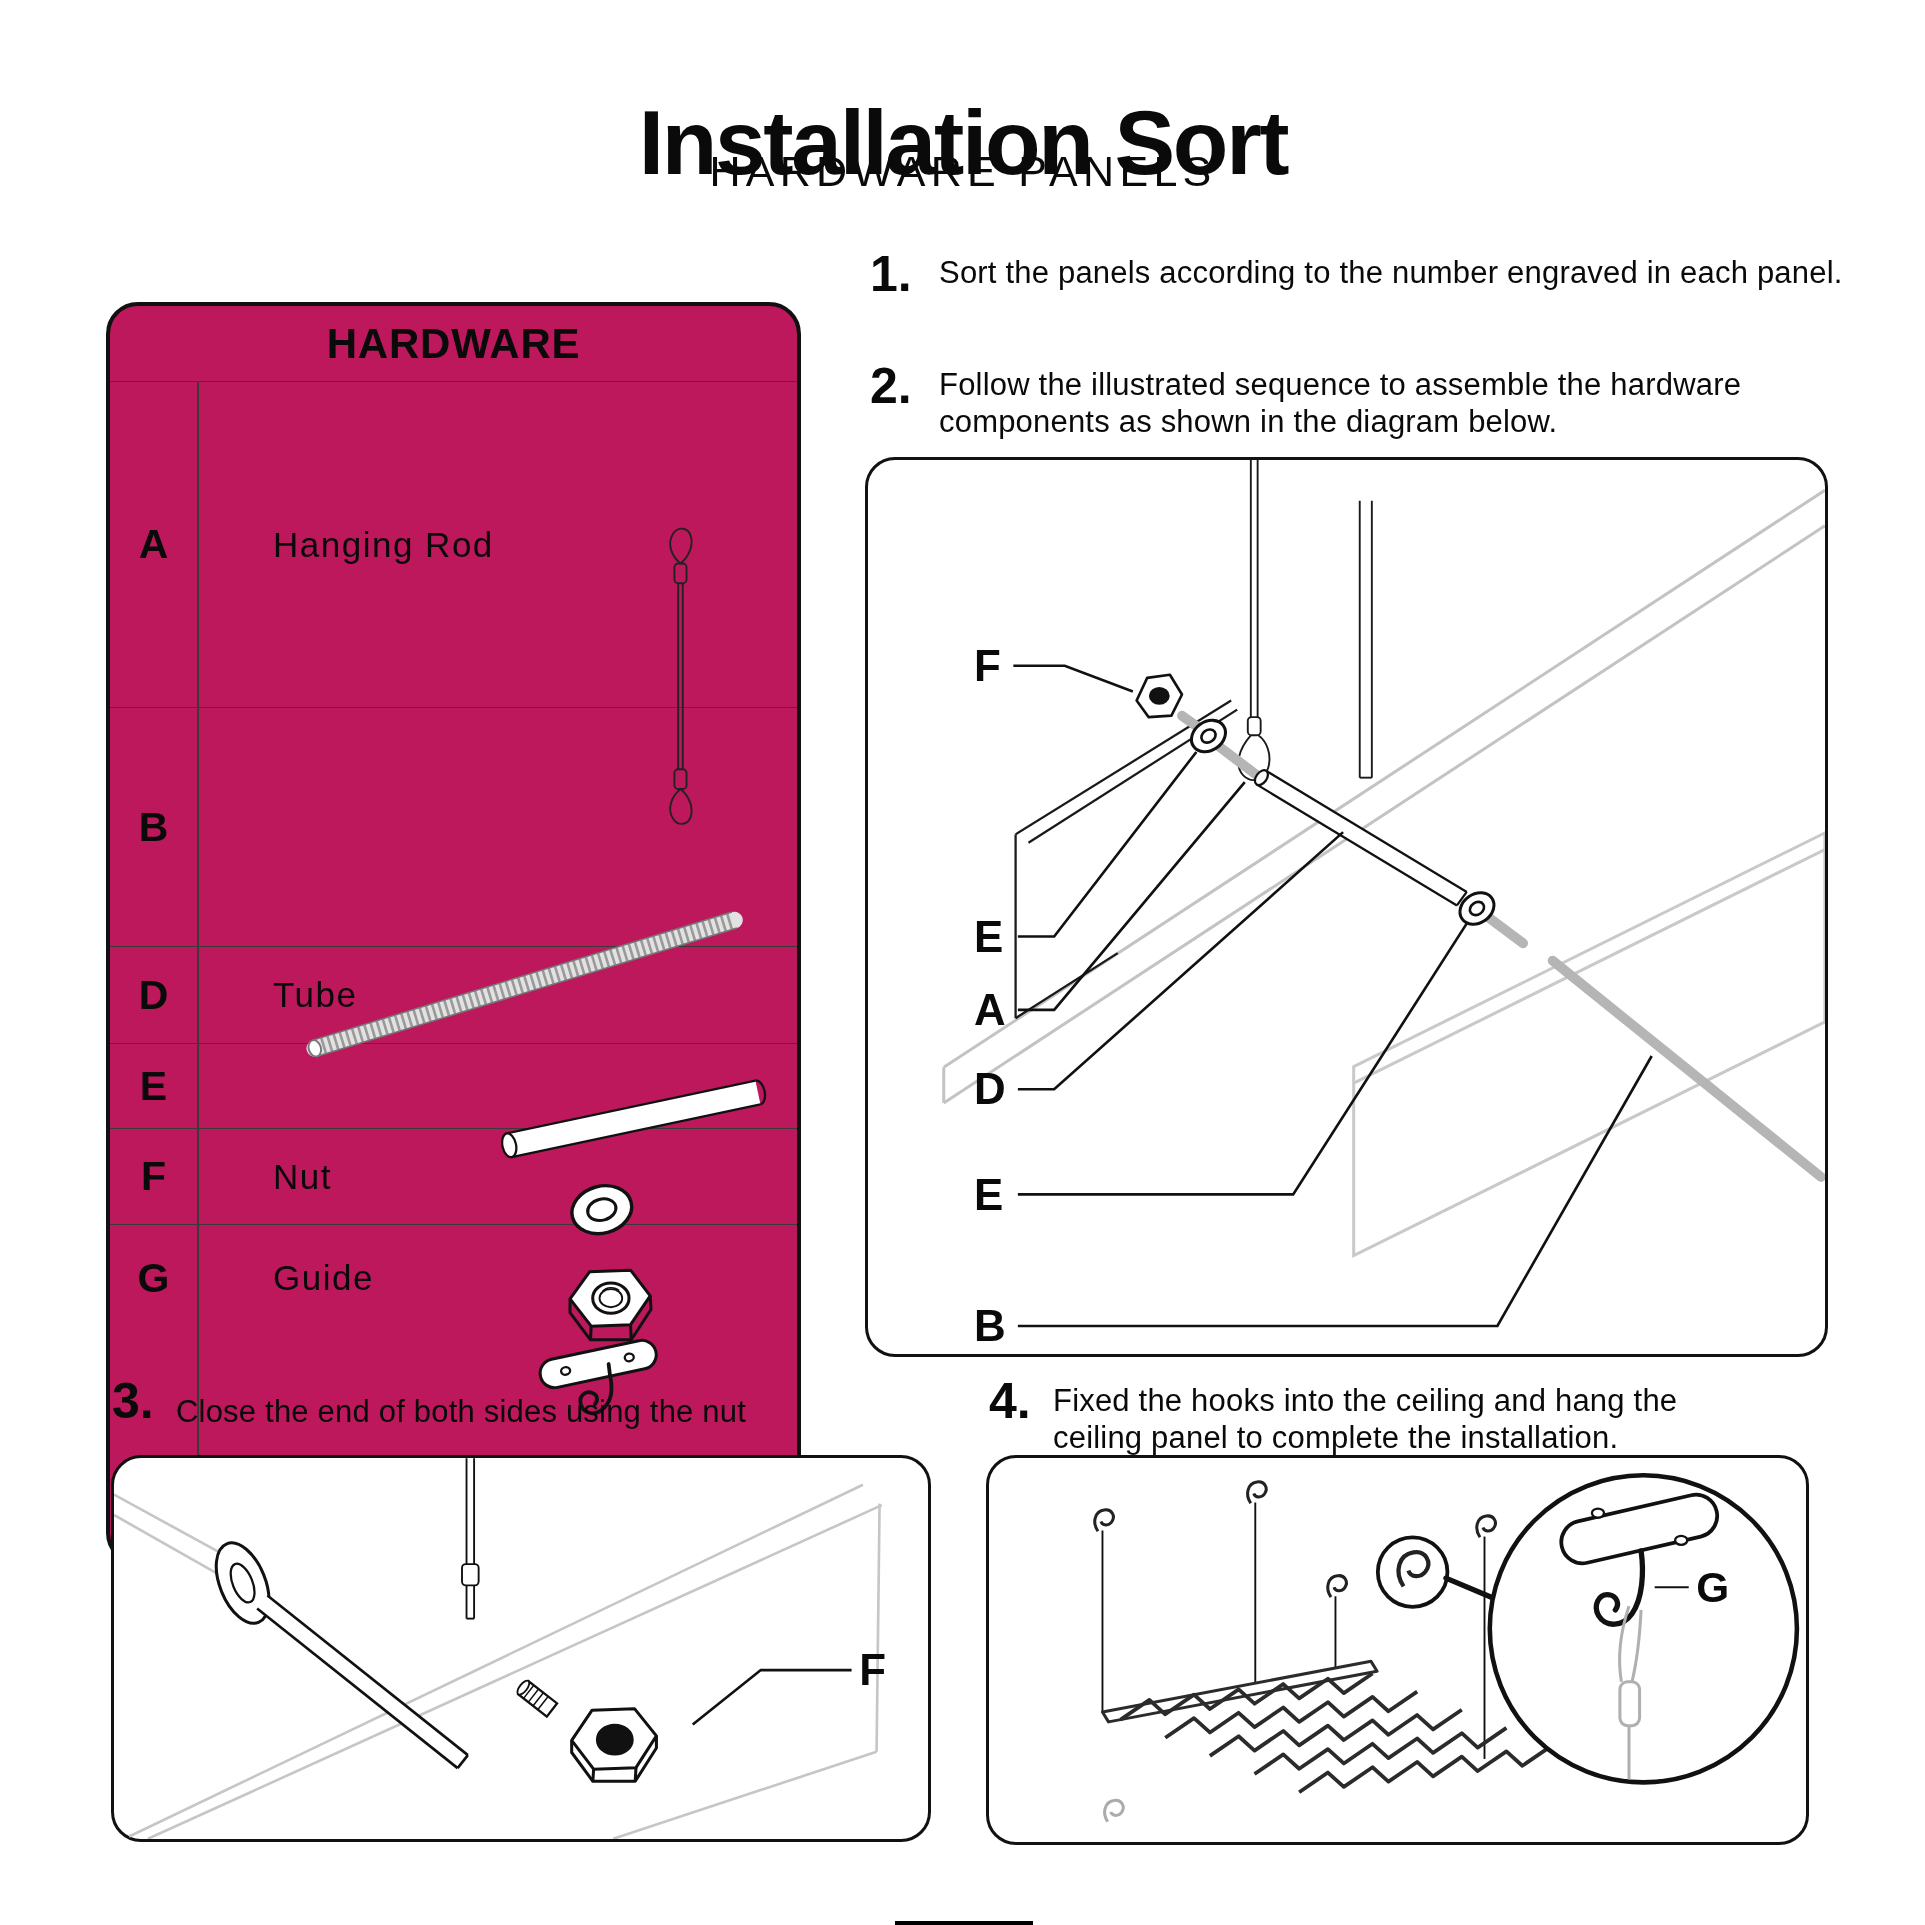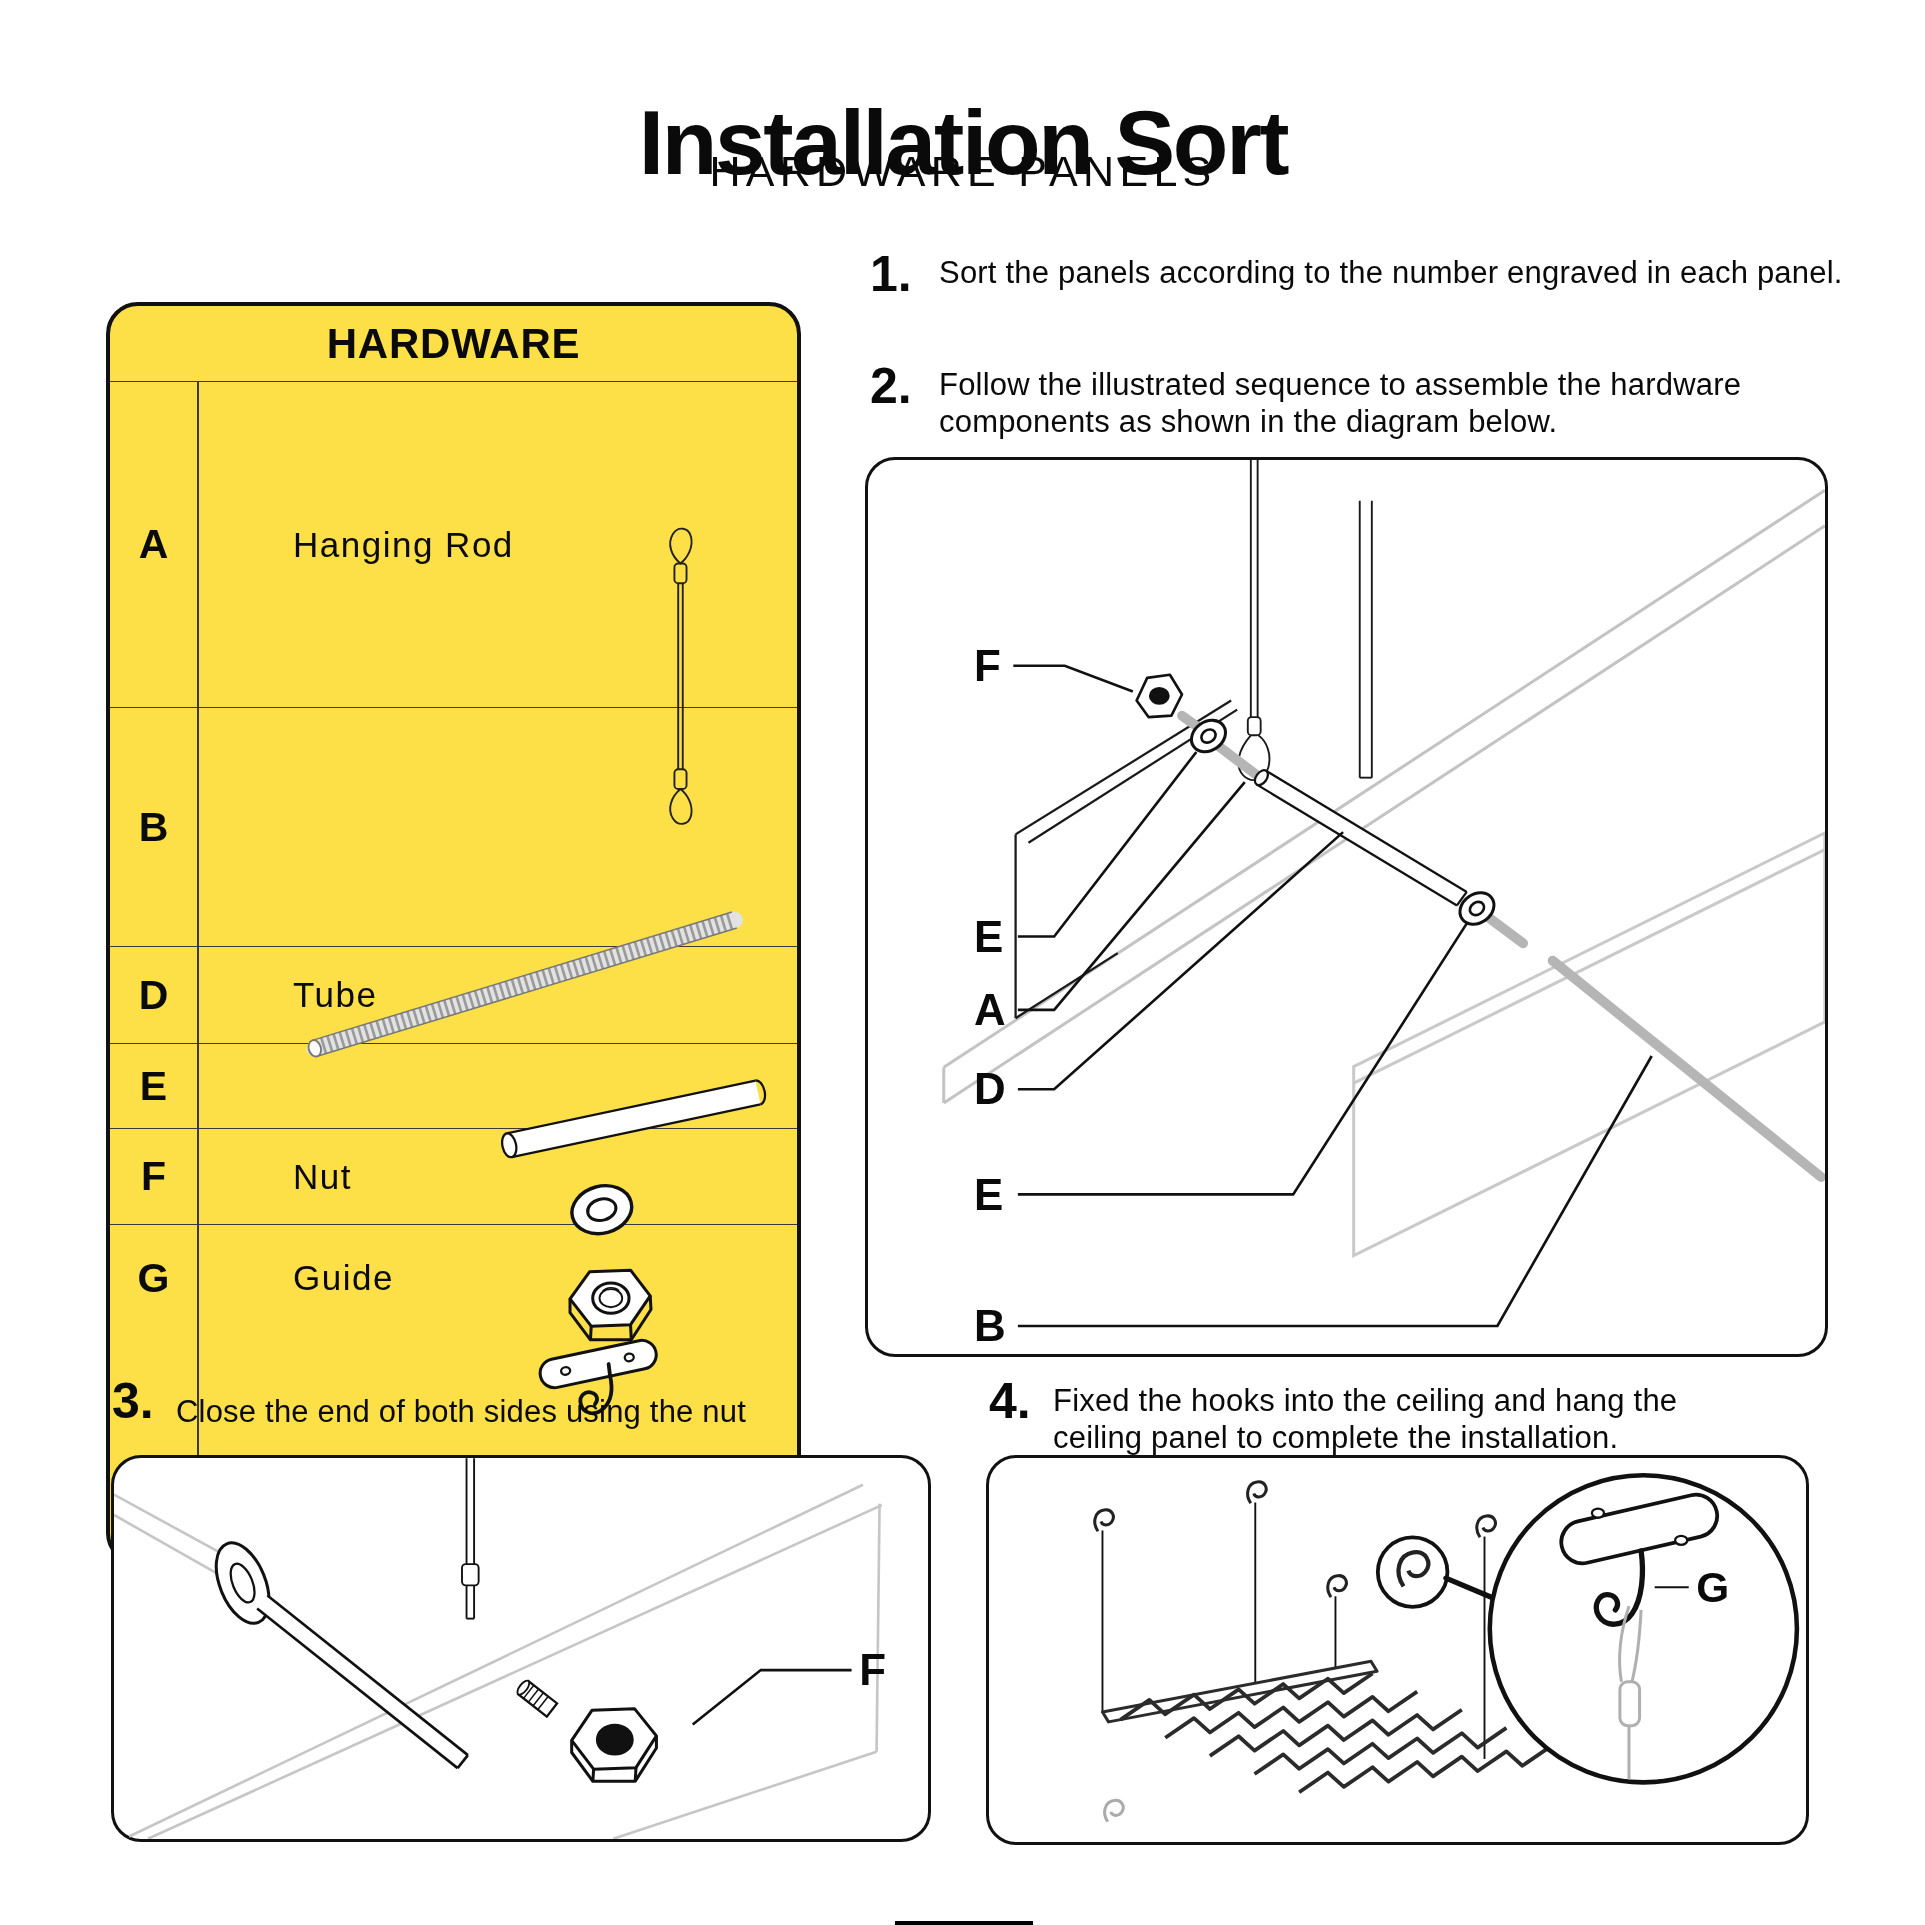--- a/index.html
+++ b/index.html
@@ -7,29 +7,29 @@
        font-family:"Liberation Sans",sans-serif;color:#0a0a0a;}
   .abs{position:absolute;}
 
   
   .title{left:0;right:0;top:36px;text-align:center;font-size:91px;font-weight:800;
          letter-spacing:-2.3px;line-height:1;}
   .subtitle{left:0;right:0;top:148px;text-align:center;font-size:43px;font-weight:400;
             letter-spacing:5.3px;line-height:1.1;}
 
   
-  .hw-table{left:106px;top:302px;width:695px;height:1263px;background:#fde047;
+  .hw-table{left:106px;top:302px;width:695px;height:1263px;background:#be185d;
             border:4.5px solid #111;border-radius:32px;box-sizing:border-box;overflow:hidden;}
   .hw-header{height:75px;display:flex;align-items:center;justify-content:center;
              font-size:42px;font-weight:700;letter-spacing:0.8px;border-bottom:1.5px solid #3a3a3a;}
   .hw-row{display:flex;box-sizing:border-box;}
   .hw-row + .hw-row{border-top:1.5px solid #3a3a3a;}
   .hw-key{width:87px;flex:0 0 87px;display:flex;align-items:center;justify-content:center;
           font-size:41px;font-weight:700;}
-  .hw-name{flex:1;display:flex;align-items:center;padding-left:96px;
+  .hw-name{flex:1;display:flex;align-items:center;padding-left:76px;
            font-size:35px;font-weight:500;letter-spacing:1.5px;}
   .hw-vline{position:absolute;left:87px;top:76px;bottom:0;width:1.5px;background:#3a3a3a;}
   .hw-art{position:absolute;left:0;top:0;width:100%;height:100%;pointer-events:none;}
 
   
   .step-num{font-size:50px;font-weight:800;line-height:1;}
   .step-text{font-size:31px;font-weight:500;line-height:1.2;letter-spacing:0.2px;}
 
   
   .fig{border:3.8px solid #111;border-radius:30px;box-sizing:border-box;background:#fff;}

